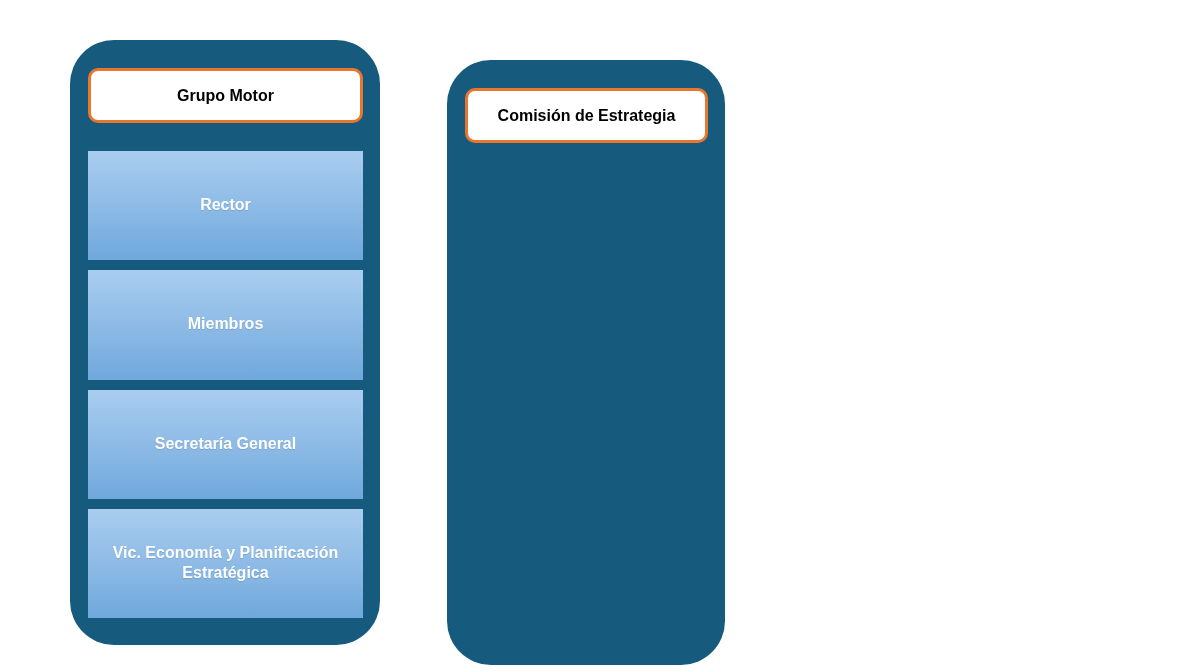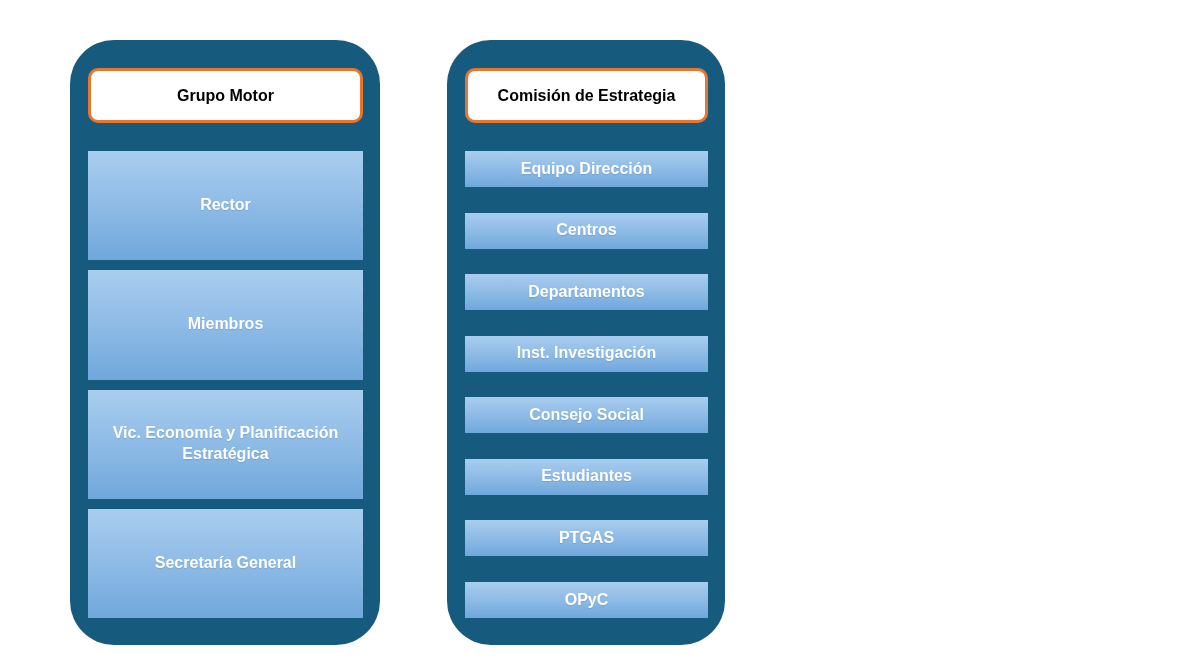--- a/index.html
+++ b/index.html
@@ -20,21 +20,21 @@
     top: 40px;
     height: 605px;
     background: #165A7D;
     border-radius: 44px;
     box-sizing: border-box;
     padding: 28px 17px 27px 18px;
     display: flex;
     flex-direction: column;
   }
   .col-1 { left: 70px;  width: 310px; }
-  .col-2 { left: 447px; width: 278px; }
+  .col-2 { left: 447px; width: 278px; margin-top: 20px; }
   .col-3 { left: 830px; width: 290px; }
 
   .col-header {
     flex: 0 0 55px;
     background: #FFFFFF;
     border: 3px solid #E8762C;
     border-radius: 10px;
     display: flex;
     align-items: center;
     justify-content: center;
@@ -79,35 +79,25 @@
 
 <div class="canvas">
 
   <section class="column col-1">
     <header class="col-header">
       <span>Grupo Motor</span>
     </header>
     <div class="items items-even">
         <div class="item">Rector</div>
         <div class="item">Miembros</div>
+        <div class="item">Secretaría General</div>
         <div class="item">Vic. Economía y Planificación Estratégica</div>
-        <div class="item">Secretaría General</div>
       </div>
   </section>
 
   <section class="column col-2">
     <header class="col-header">
       <span>Comisión de Estrategia</span>
     </header>
-    <div class="items items-fixed">
-        <div class="item">Equipo Dirección</div>
-        <div class="item">Centros</div>
-        <div class="item">Departamentos</div>
-        <div class="item">Inst. Investigación</div>
-        <div class="item">Consejo Social</div>
-        <div class="item">Estudiantes</div>
-        <div class="item">PTGAS</div>
-        <div class="item">OPyC</div>
-      </div>
   </section>
 
 
 </div>
 
 </body></html>

